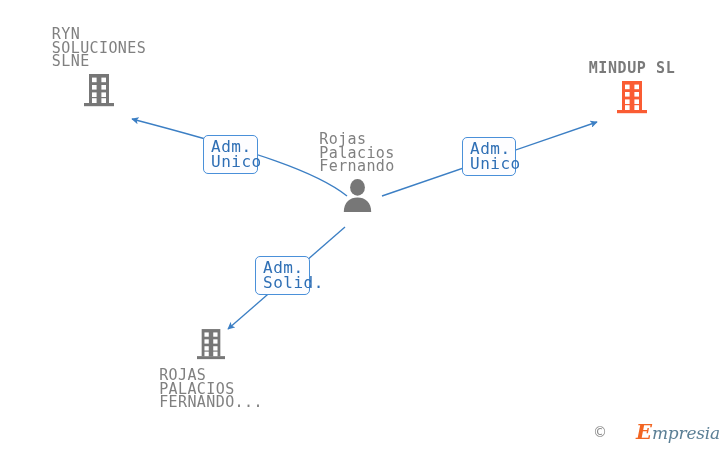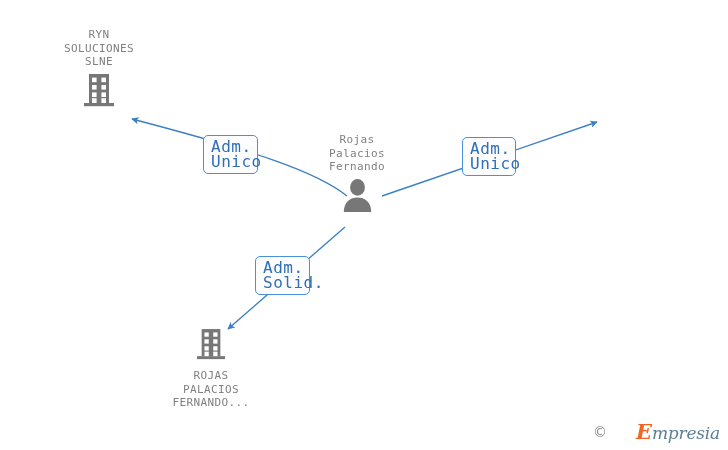--- a/index.html
+++ b/index.html
@@ -36,23 +36,22 @@
   
   .node {
     position: absolute;
     display: flex;
     flex-direction: column;
     align-items: center;
     width: 150px;
   }
   .node-label {
     color: #808080;
-    font-size: 11px;
+    font-size: 15px;
     line-height: 13.5px;
-    text-align: center;
     letter-spacing: 0.4px;
     white-space: pre-line;
   }
   .node-label.bold {
     font-weight: bold;
     color: #7a7a7a;
     letter-spacing: 0.6px;
   }
   .node-icon {
     display: block;
@@ -148,20 +147,37 @@
         <rect x="8" y="12" width="4.6" height="4.6" fill="#ffffff"></rect>
         <rect x="17.4" y="12" width="4.6" height="4.6" fill="#ffffff"></rect>
         <rect x="8" y="19.4" width="4.6" height="4.6" fill="#ffffff"></rect>
         <rect x="17.4" y="19.4" width="4.6" height="4.6" fill="#ffffff"></rect>
         <rect x="8" y="25.2" width="4.6" height="4.8" fill="#ffffff"></rect>
         <rect x="17.4" y="25.2" width="4.6" height="4.8" fill="#ffffff"></rect>
       </svg>
     </span>
   </div>
 
+  <div class="node" id="node-mindup">
+    <div class="node-label bold label-gap-top">MINDUP SL</div>
+    <span class="node-icon">
+      <svg width="30" height="34" viewBox="0 0 30 34" xmlns="http://www.w3.org/2000/svg">
+        <rect x="5" y="1" width="20" height="29" fill="#fa5c33"></rect>
+        <rect x="0" y="30" width="30" height="3.2" fill="#fa5c33"></rect>
+        <rect x="8" y="4.6" width="4.6" height="4.6" fill="#ffffff"></rect>
+        <rect x="17.4" y="4.6" width="4.6" height="4.6" fill="#ffffff"></rect>
+        <rect x="8" y="12" width="4.6" height="4.6" fill="#ffffff"></rect>
+        <rect x="17.4" y="12" width="4.6" height="4.6" fill="#ffffff"></rect>
+        <rect x="8" y="19.4" width="4.6" height="4.6" fill="#ffffff"></rect>
+        <rect x="17.4" y="19.4" width="4.6" height="4.6" fill="#ffffff"></rect>
+        <rect x="8" y="25.2" width="4.6" height="4.8" fill="#ffffff"></rect>
+        <rect x="17.4" y="25.2" width="4.6" height="4.8" fill="#ffffff"></rect>
+      </svg>
+    </span>
+  </div>
 
   <div class="node" id="node-person">
     <div class="node-label label-gap-top">Rojas
 Palacios
 Fernando</div>
     <span class="node-icon">
       <svg width="33" height="34" viewBox="0 0 33 34" xmlns="http://www.w3.org/2000/svg">
         <ellipse cx="16.5" cy="9.4" rx="7.4" ry="8.4" fill="#777777"></ellipse>
         <path d="M 2.8 34 C 2.8 23.6 9.2 19.4 16.5 19.4 C 23.8 19.4 30.2 23.6 30.2 34 Z" fill="#777777"></path>
       </svg>

